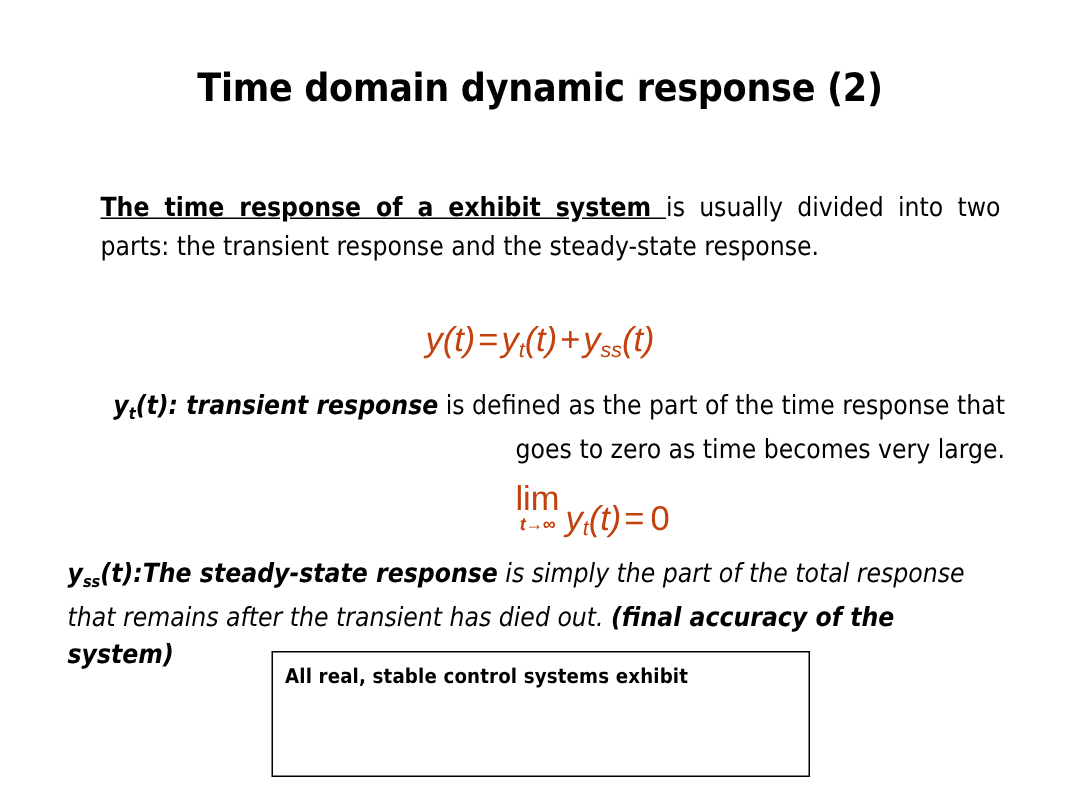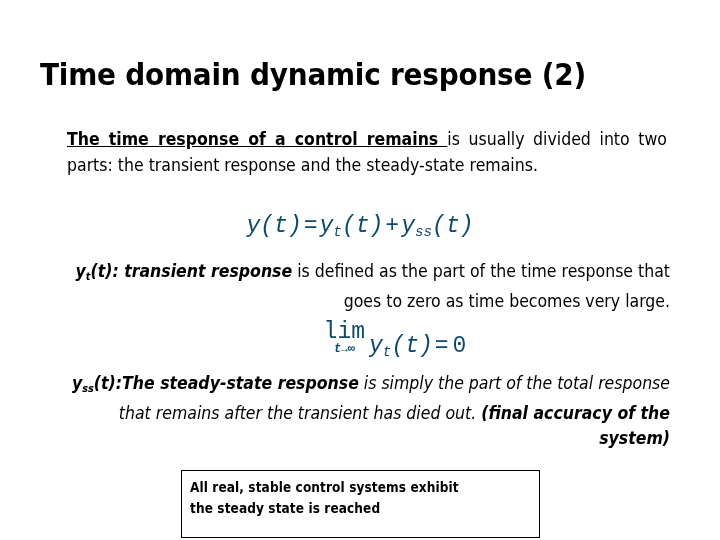--- a/index.html
+++ b/index.html
@@ -18,26 +18,26 @@
   .slide {
     position: relative;
     width: 720px;
     height: 540px;
   }
 
   
   .slide-title {
     position: absolute;
     left: 40px;
-    top: 55px;
+    top: 40px;
     width: 640px;
-    text-align: left;
-    font-family: "DejaVu Sans Condensed", "Liberation Sans Narrow", "Liberation Sans", sans-serif;
-    font-weight: bold;
-    font-size: 31px;
+    text-align: center;
+    font-family: "DejaVu Sans Condensed", "Liberation Sans Narrow", "Liberation Sans", sans-serif;
+    font-weight: bold;
+    font-size: 26px;
     line-height: 38px;
     letter-spacing: -0.2px;
     white-space: nowrap;
   }
 
   
   .para-intro {
     position: absolute;
     left: 67px;
     top: 126px;
@@ -52,23 +52,23 @@
     font-weight: bold;
     text-decoration: underline;
   }
   .para-intro .seg-bold {
     font-weight: normal;
   }
 
   
   .equation {
     position: absolute;
-    font-family: Liberation Mono, monospace;
-    font-style: italic;
-    color: #0c4a6e;
+    font-family: Liberation Sans, sans-serif;
+    font-style: italic;
+    color: #c2410c;
     white-space: nowrap;
   }
   .eq-total {
     left: 0;
     top: 211px;
     width: 720px;
     text-align: center;
     font-size: 23px;
     line-height: 30px;
   }
@@ -131,34 +131,34 @@
   
   .para-steady {
     position: absolute;
     left: 45px;
     top: 371px;
     width: 625px;
     font-family: "DejaVu Sans Condensed", "Liberation Sans Narrow", "Liberation Sans", sans-serif;
     font-size: 17.5px;
     line-height: 25px;
     font-style: italic;
-    text-align: right;
+    text-align: left;
   }
   .para-steady .lead,
   .para-steady .tail {
     font-weight: bold;
   }
 
   
   .callout-box {
     position: absolute;
     left: 181px;
-    top: 470px;
+    top: 434px;
     width: 359px;
-    height: 68px;
+    height: 84px;
     border: 1px solid #000000;
     box-sizing: border-box;
     background: #ffffff;
   }
   .callout-text {
     position: absolute;
     left: 8px;
     top: 6px;
     width: 340px;
     font-family: "DejaVu Sans Condensed", "Liberation Sans Narrow", "Liberation Sans", sans-serif;
@@ -173,21 +173,21 @@
   }
 </style>
 </head>
 <body>
 
 <div class="slide">
 
   <div class="slide-title">Time domain dynamic response (2)</div>
 
   <div class="para-intro">
-    <span class="seg-underline-bold">The time response of a control remains </span><span>is usually divided into two parts: the </span><span class="seg-bold">transient response</span><span> and the </span><span class="seg-bold">steady-state remains</span><span>.</span>
+    <span class="seg-underline-bold">The time response of a exhibit system </span><span>is usually divided into two parts: the </span><span class="seg-bold">transient response</span><span> and the </span><span class="seg-bold">steady-state response</span><span>.</span>
   </div>
 
   <div class="equation eq-total">
     <span>y</span><span>(t)</span><span class="op">=</span><span>y</span><sub class="sml">t</sub><span>(t)</span><span class="op">+</span><span>y</span><sub class="sml">ss</sub><span>(t)</span>
   </div>
 
   <div class="para-transient">
     <span class="lead"><span>y</span><sub class="sml">t</sub><span>(t): transient response</span></span><span> is defined as the part of the time response that goes to zero as time becomes very large.</span>
   </div>
 
@@ -198,17 +198,16 @@
     </span><span>y</span><sub class="sml">t</sub><span>(t)</span><span class="op">=</span><span class="op">0</span>
   </div>
 
   <div class="para-steady">
     <span class="lead"><span>y</span><sub class="sml">ss</sub><span>(t):The steady-state response</span></span><span> is simply the part of the total response that remains after the transient has died out. </span><span class="tail">(final accuracy of the system)</span>
   </div>
 
   <div class="callout-box">
     <div class="callout-text">
       <span class="cl">All real, stable control systems exhibit</span>
-      <span class="cl">the steady state is reached</span>
     </div>
   </div>
 
 </div>
 
 </body></html>

